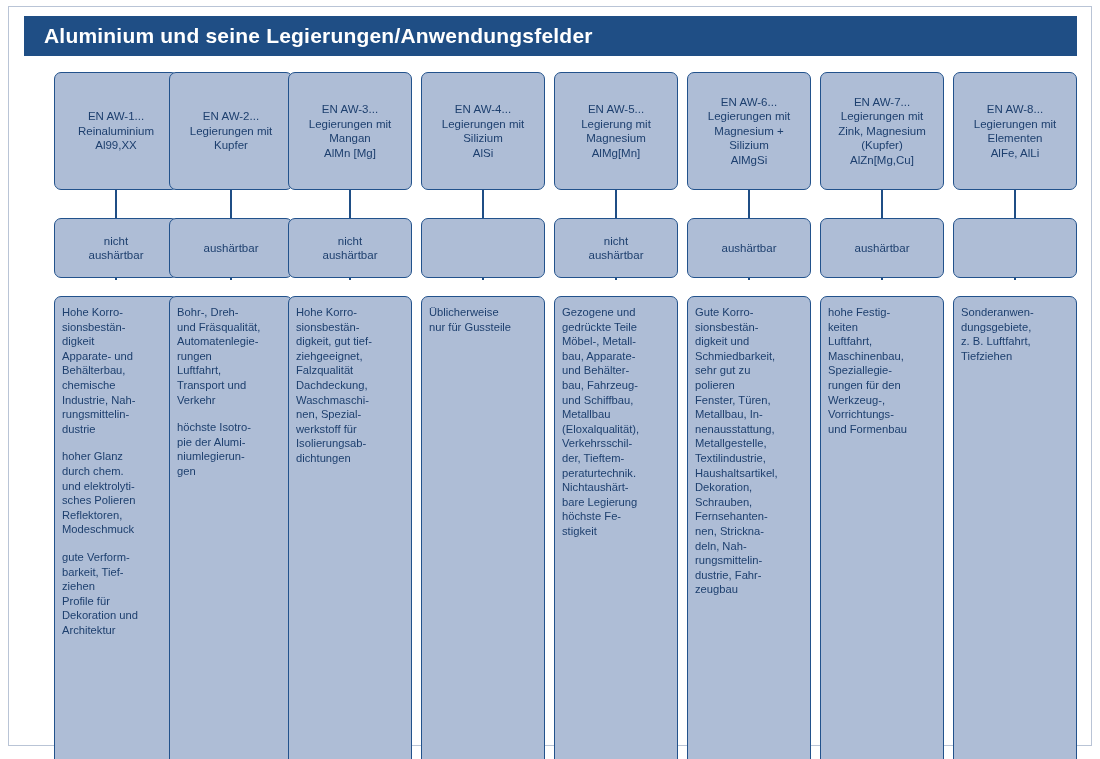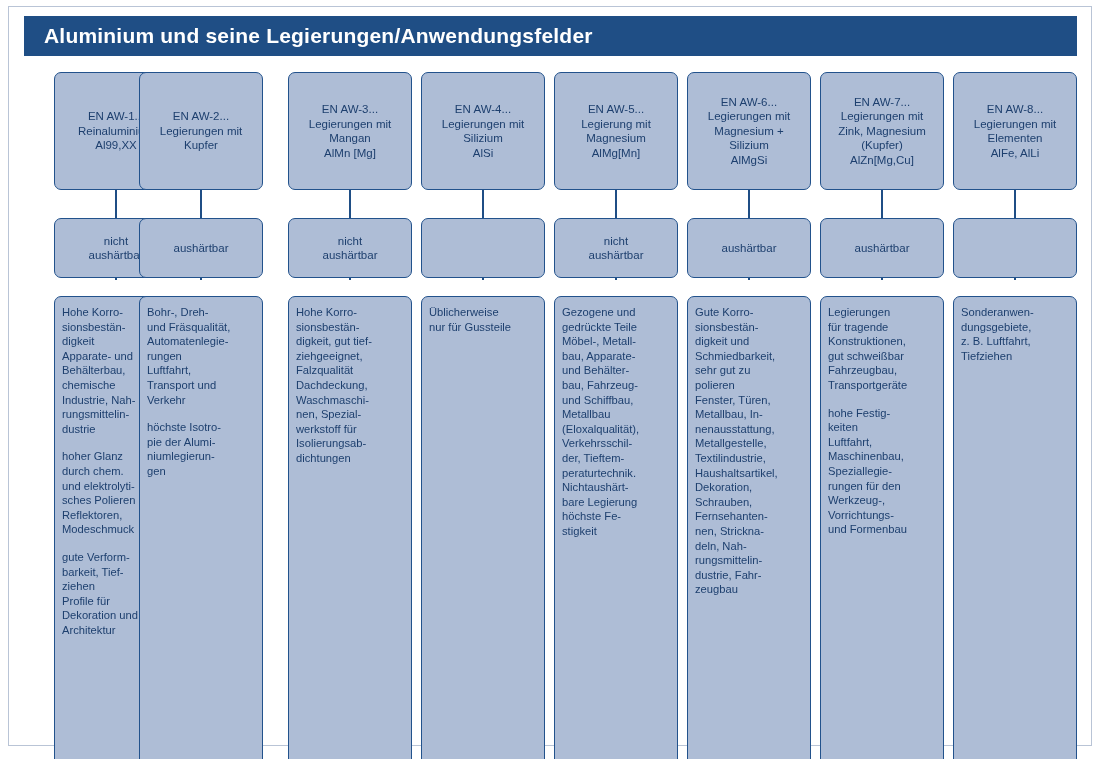--- a/index.html
+++ b/index.html
@@ -171,21 +171,21 @@
           <p>
             <span class="head-line">gute Verform-</span>
             <span class="head-line">barkeit, Tief-</span>
             <span class="head-line">ziehen</span>
             <span class="head-line">Profile für</span>
             <span class="head-line">Dekoration und</span>
             <span class="head-line">Architektur</span>
           </p>
         </div>
       </div>
-      <div class="col" style="left: 117px;">
+      <div class="col" style="left: 147px;">
         <div class="connector conn-a"></div>
         <div class="connector conn-b"></div>
         <div class="box box-head">
           <div>
             <span class="head-line">EN AW-2...</span>
             <span class="head-line">Legierungen mit</span>
             <span class="head-line">Kupfer</span>
           </div>
         </div>
         <div class="box box-hard">
@@ -359,28 +359,20 @@
             <span class="head-line">AlZn[Mg,Cu]</span>
           </div>
         </div>
         <div class="box box-hard">
           <div>
             <span class="head-line">aushärtbar</span>
           </div>
         </div>
         <div class="box box-desc">
           <p>
-            <span class="head-line">Legierungen</span>
-            <span class="head-line">für tragende</span>
-            <span class="head-line">Konstruktionen,</span>
-            <span class="head-line">gut schweißbar</span>
-            <span class="head-line">Fahrzeugbau,</span>
-            <span class="head-line">Transportgeräte</span>
-          </p>
-          <p>
             <span class="head-line">hohe Festig-</span>
             <span class="head-line">keiten</span>
             <span class="head-line">Luftfahrt,</span>
             <span class="head-line">Maschinenbau,</span>
             <span class="head-line">Speziallegie-</span>
             <span class="head-line">rungen für den</span>
             <span class="head-line">Werkzeug-,</span>
             <span class="head-line">Vorrichtungs-</span>
             <span class="head-line">und Formenbau</span>
           </p>

